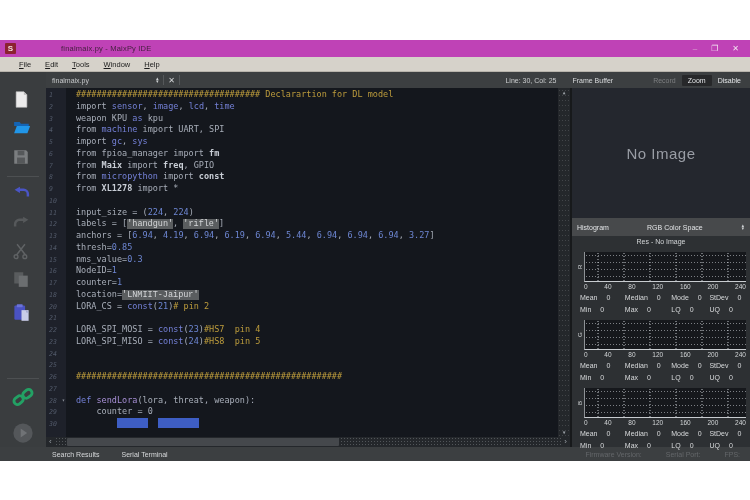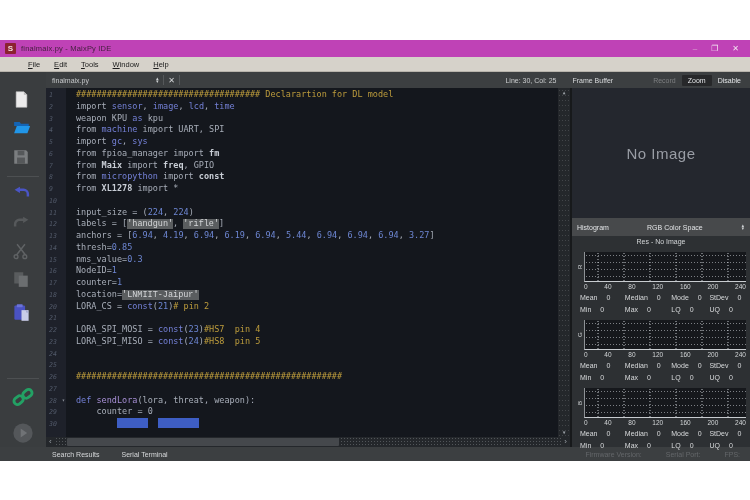--- a/index.html
+++ b/index.html
@@ -5,27 +5,27 @@
   * { margin:0; padding:0; box-sizing:border-box; }
   html,body { width:750px; height:500px; background:#fff; overflow:hidden;
     font-family:"Liberation Sans", sans-serif; }
   #page { position:relative; width:750px; height:500px; background:#fff; }
   #app { position:absolute; left:0; top:40px; width:750px; height:421px; background:#3c3f41; }
 
   
   .titlebar { height:17px; background:#bf42b6; display:flex; align-items:center; padding:0 5px; }
   .logo { width:11px; height:11px; background:#8b2130; color:#f2dce0; font-size:8px; font-weight:bold;
     display:flex; align-items:center; justify-content:center; border-radius:1px; margin-right:5px; }
-  .title { font-size:7.5px; color:#45203f; letter-spacing:.2px; }
+  .title { font-size:7.5px; color:#45203f; letter-spacing:.2px;margin-left:40px; }
   .winbtns { margin-left:auto; display:flex; gap:14px; padding-right:6px; }
   .wb { font-size:8px; color:#f3e4f1; line-height:10px; cursor:default; }
   .wb.min { color:#daa8d2; }
 
   
-  .menubar { height:15px; background:#d6d2ca; display:flex; align-items:center; padding-left:21px; border-bottom:1px solid #b8b4ac; }
+  .menubar { height:15px; background:#d6d2ca; display:flex; align-items:center; padding-left:12px; border-bottom:1px solid #b8b4ac; }
   .mi { font-size:7.5px; color:#1c1c1c; padding:0 7px; }
   .mi u { text-decoration:underline; }
 
   
   .body { position:relative; height:375px; }
 
   
   .toolbar { position:absolute; left:0; top:0; width:46px; height:375px; background:#3a3d3f; }
   .tbi { position:absolute; left:12px; width:22px; height:22px; }
   .tsep { position:absolute; left:7px; width:32px; height:1px; background:#4d5052; }

